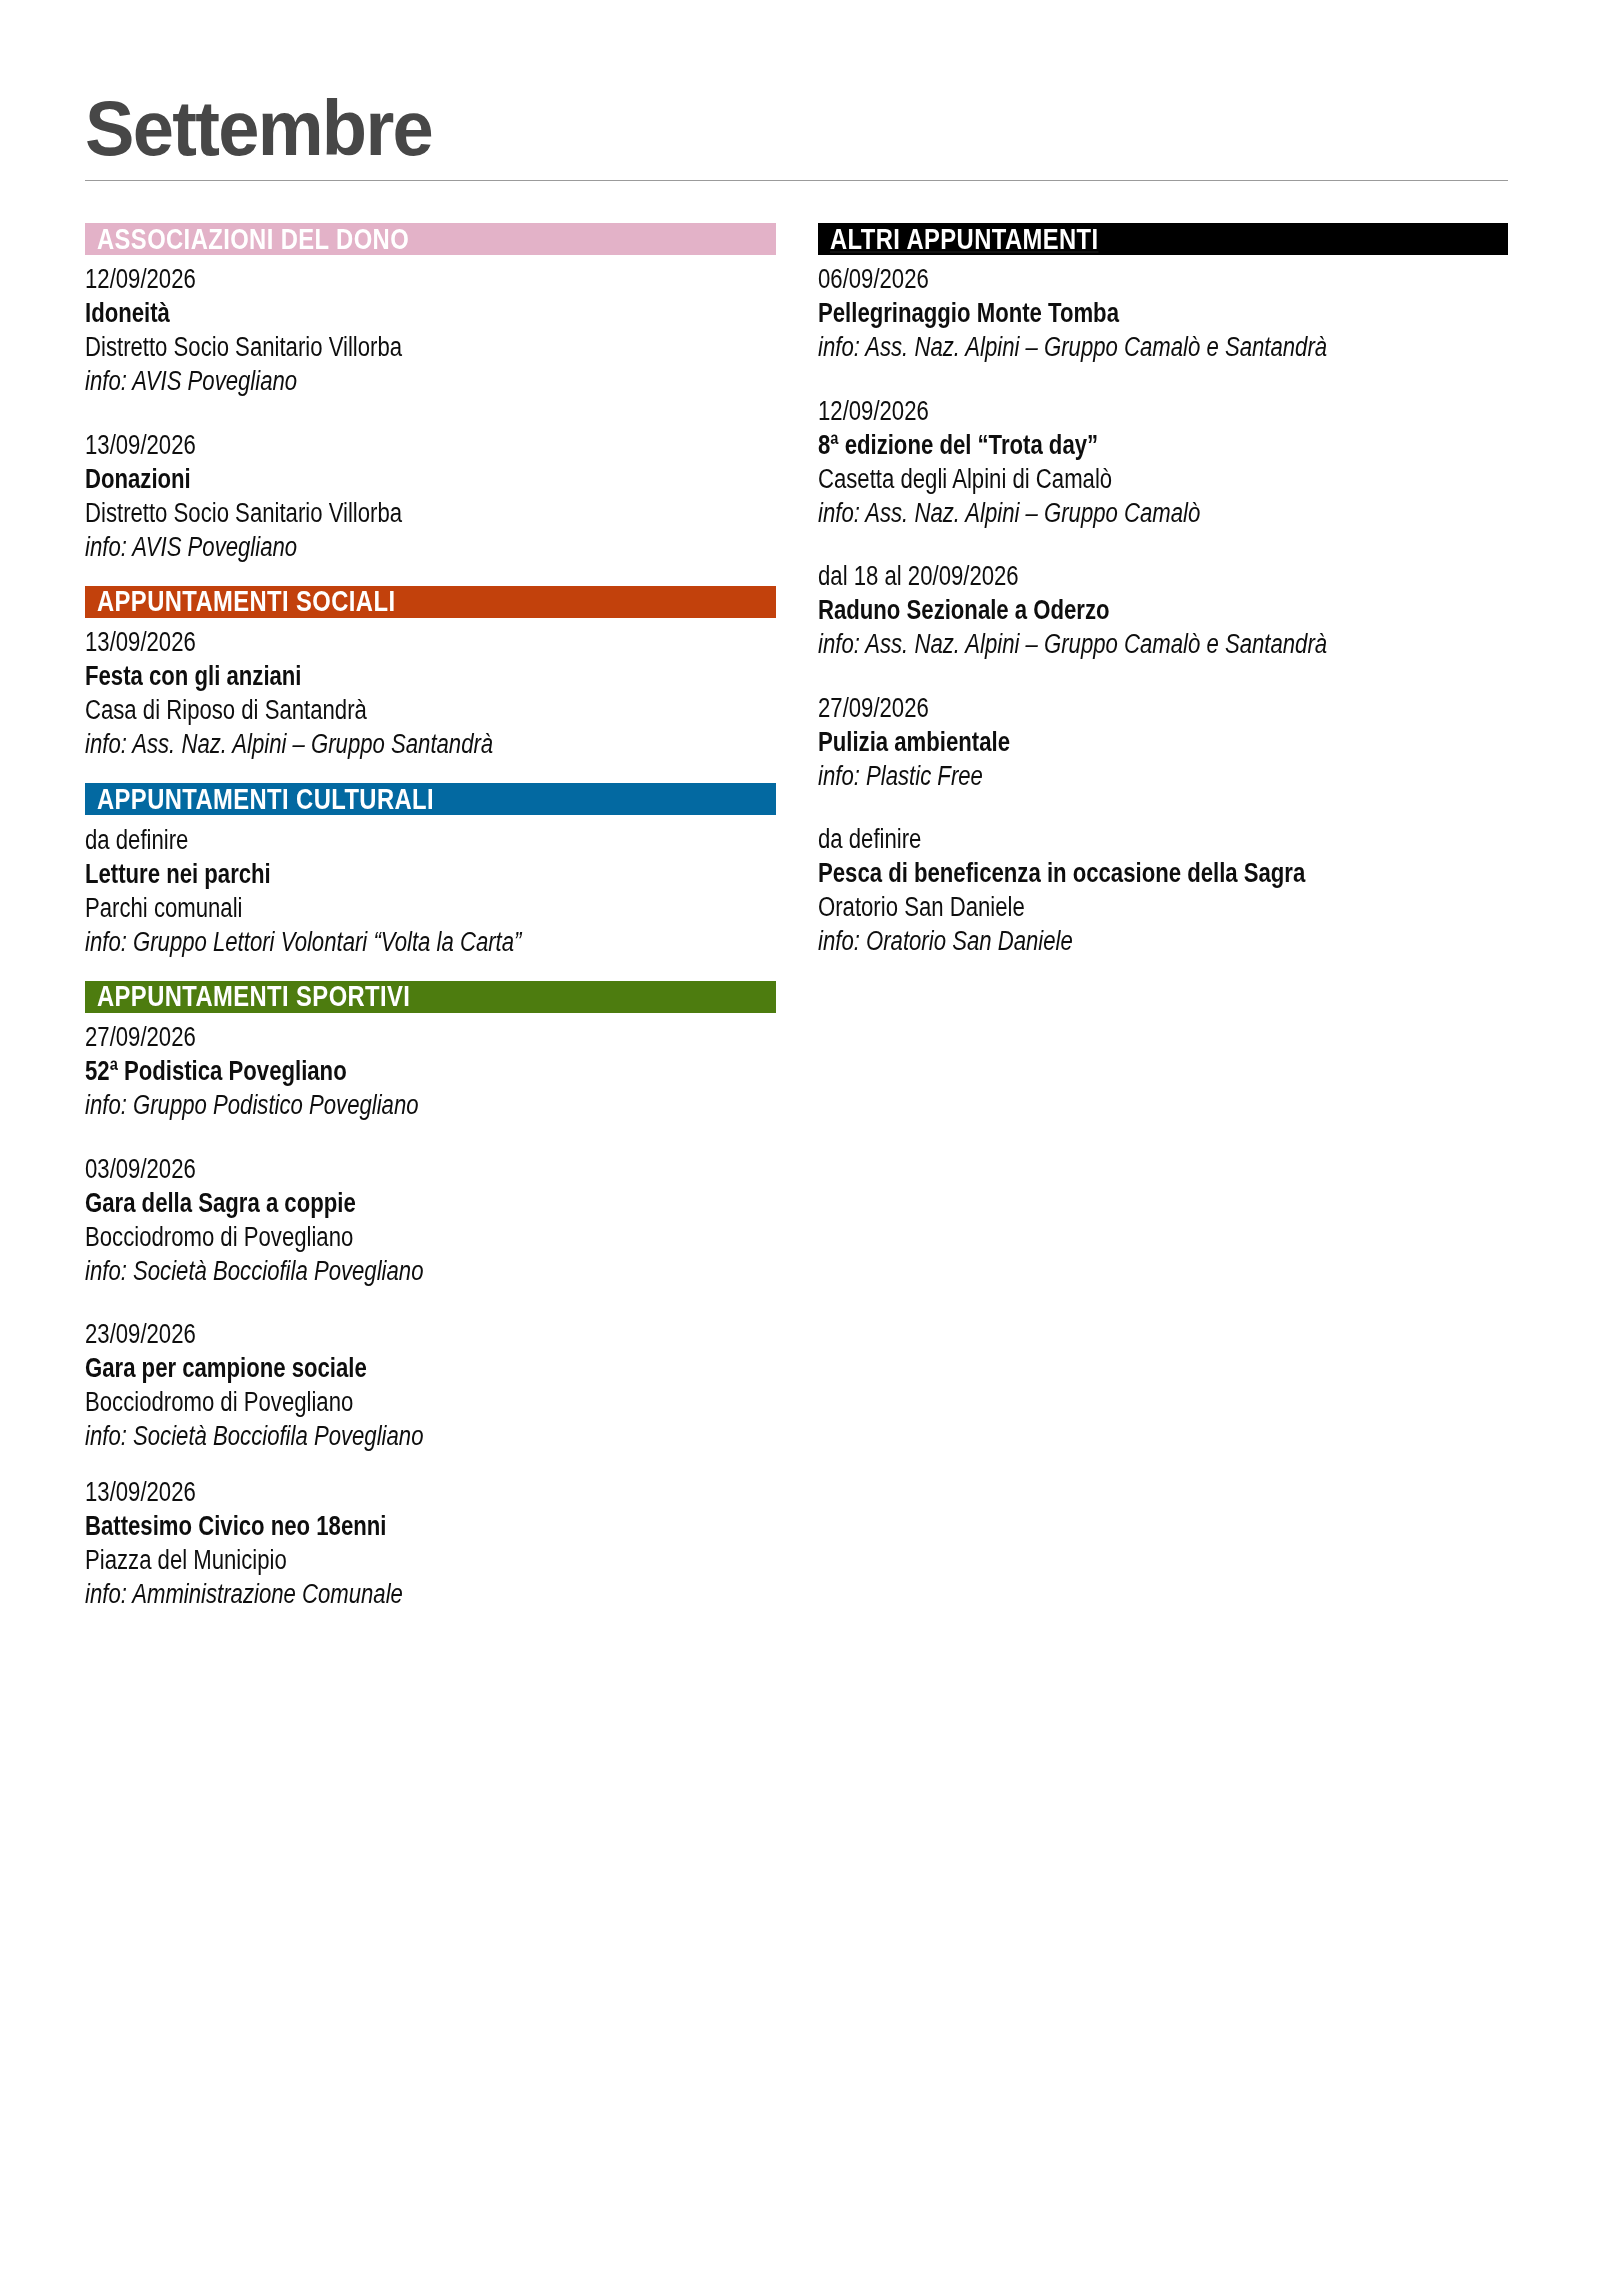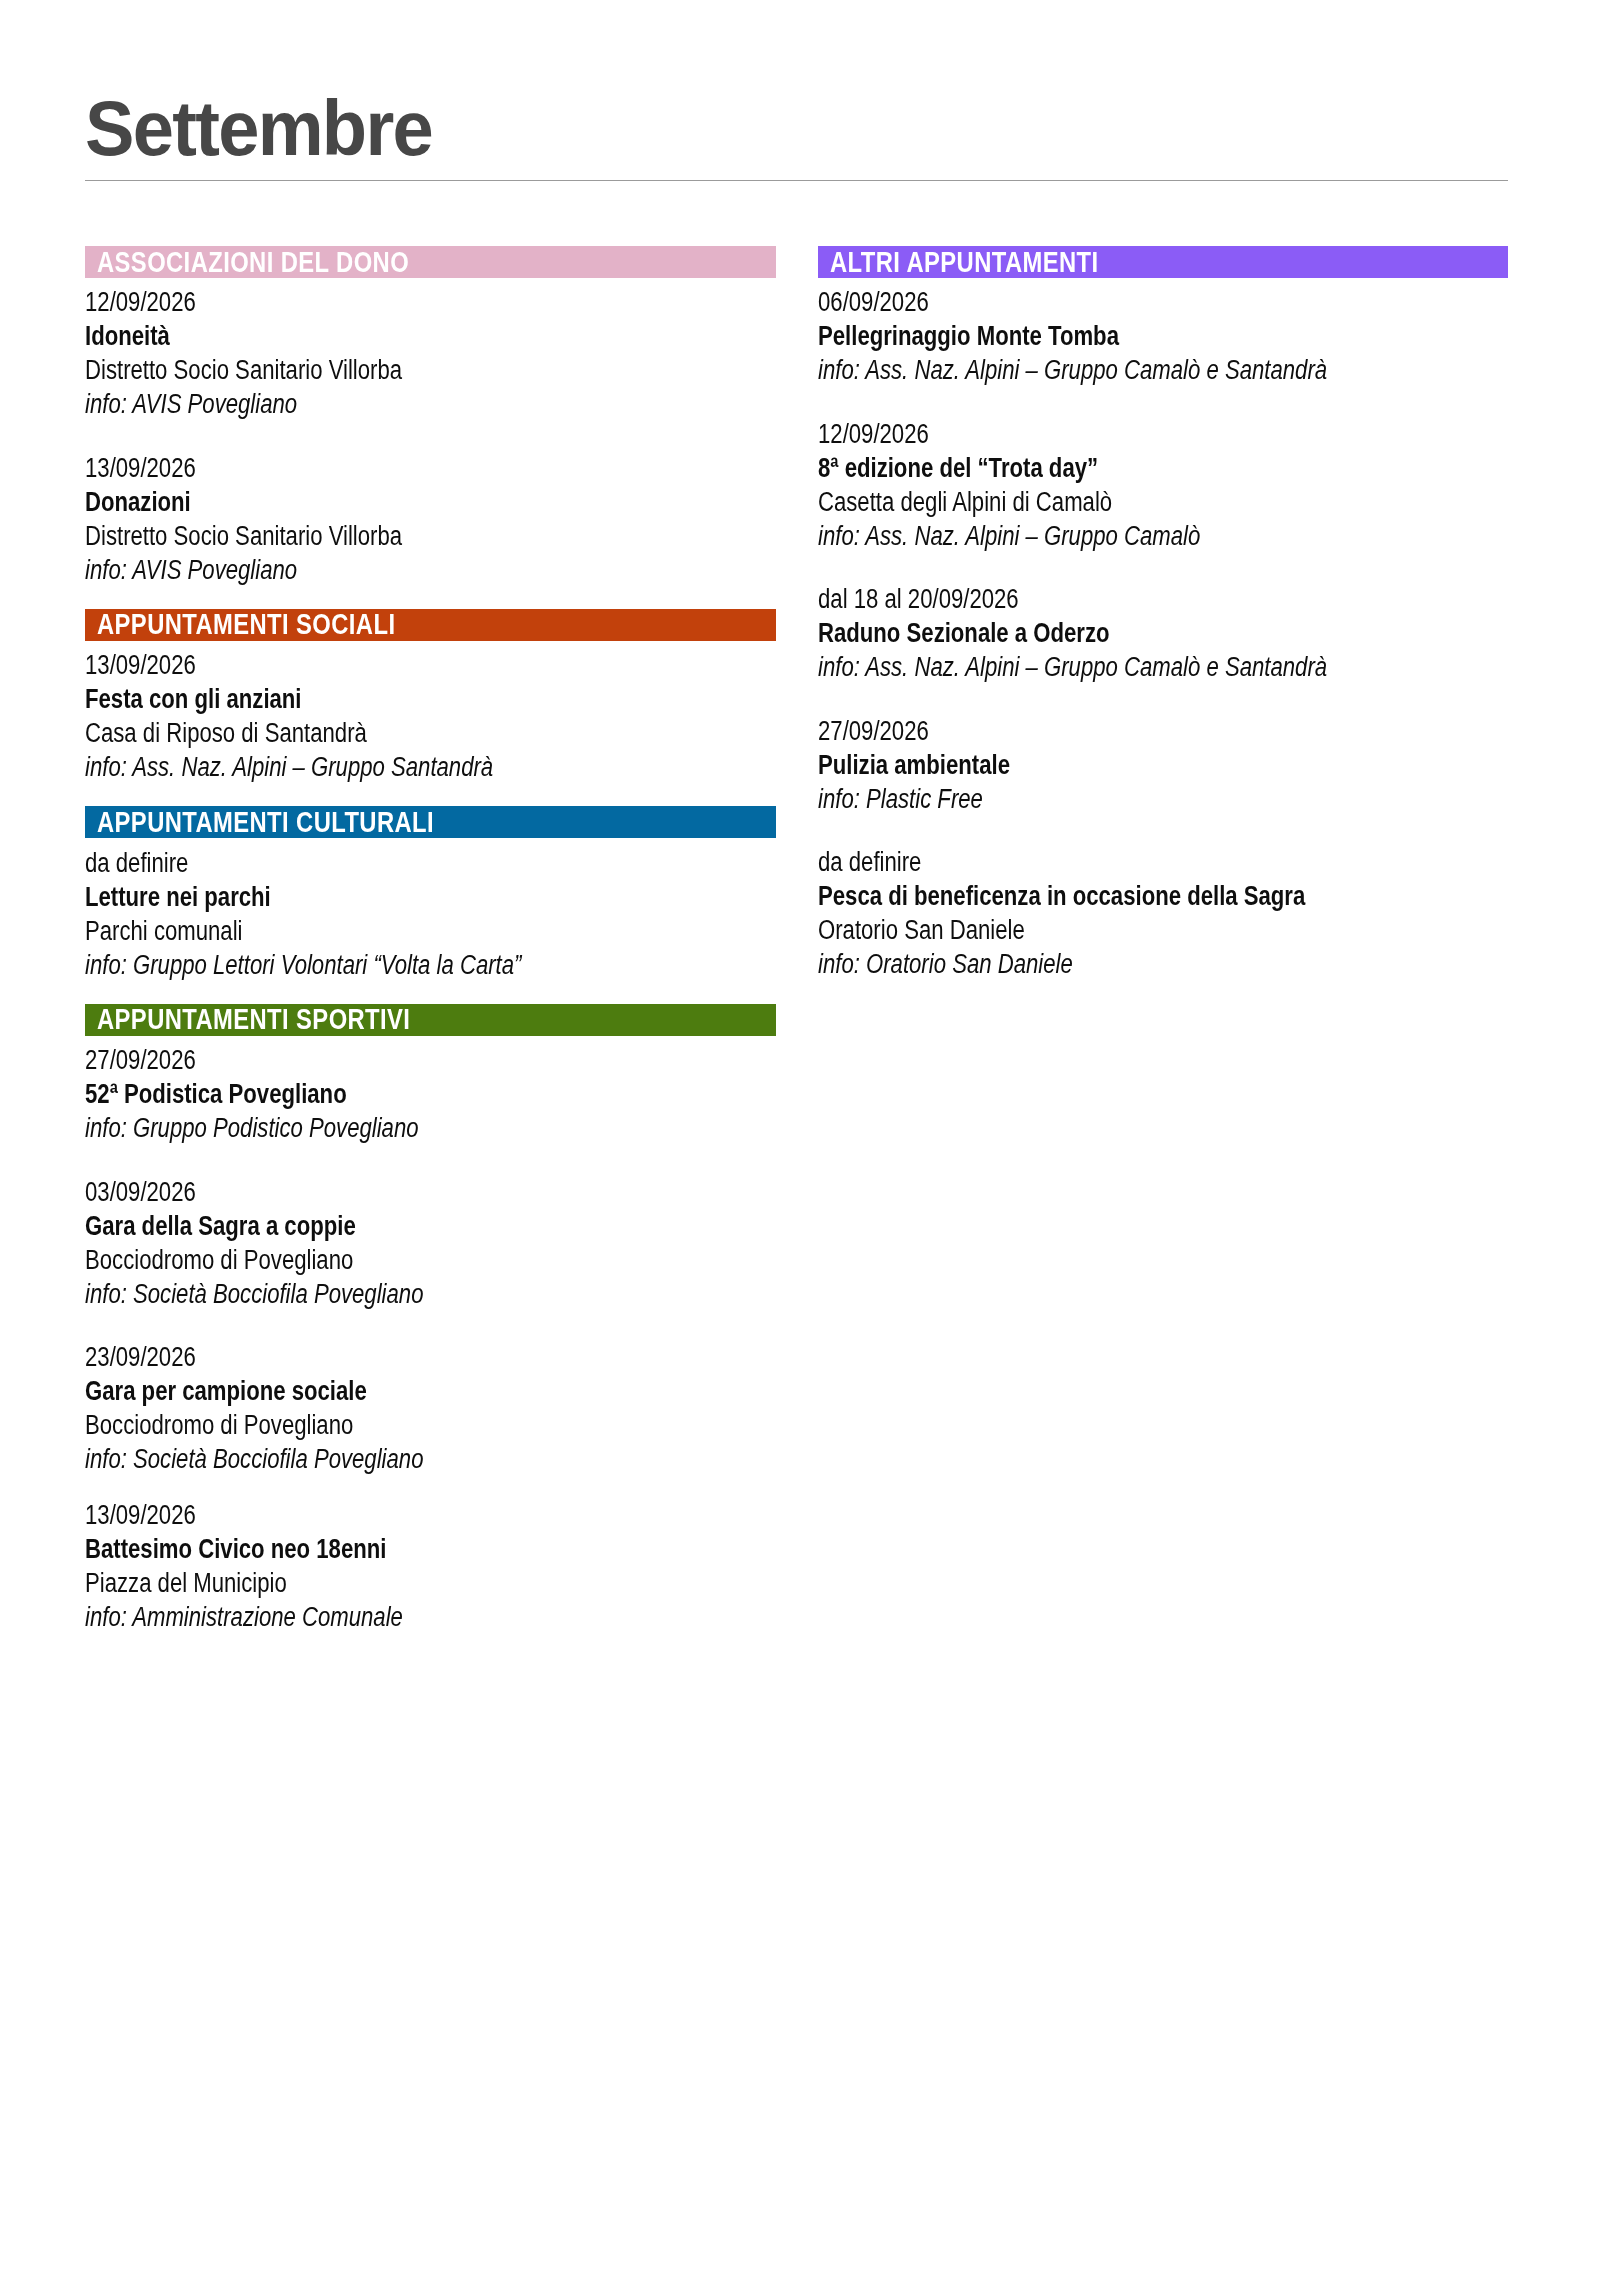--- a/index.html
+++ b/index.html
@@ -28,21 +28,21 @@
     transform-origin: 0 50%;
   }
   .title-rule {
     border: none;
     border-top: 1.8px solid #9b9b9b;
     margin-top: 13px;
   }
   .columns {
     display: flex;
     gap: 42px;
-    margin-top: 65px;
+    margin-top: 42px;
   }
   .column { flex: 1 1 0; min-width: 0; }
   .section { margin-bottom: 22px; }
   .section-header {
     height: 32px;
     display: flex;
     align-items: center;
     padding-left: 12px;
     margin-bottom: 7.4px;
   }
@@ -141,21 +141,21 @@
           <div class="event">
             <div class="event-date line">13/09/2026</div>
             <div class="event-title line">Battesimo Civico neo 18enni</div>
             <div class="event-venue line">Piazza del Municipio</div>
             <div class="event-info line">info: Amministrazione Comunale</div>
           </div>
         </section>
       </div>
     <div class="column">
         <section class="section">
-          <div class="section-header" style="background-color: #8b5cf6;">
+          <div class="section-header" style="background-color: #000000; text-decoration: underline;">
             <span class="section-header-label line">ALTRI APPUNTAMENTI</span>
           </div>
           <div class="event">
             <div class="event-date line">06/09/2026</div>
             <div class="event-title line">Pellegrinaggio Monte Tomba</div>
             <div class="event-info line">info: Ass. Naz. Alpini – Gruppo Camalò e Santandrà</div>
           </div>
           <div class="event">
             <div class="event-date line">12/09/2026</div>
             <div class="event-title line">8ª edizione del “Trota day”</div>

